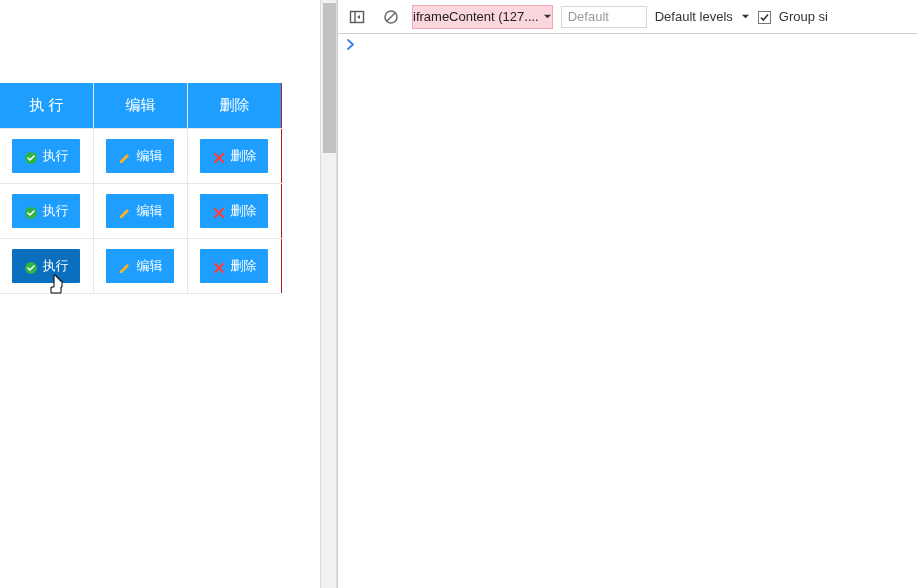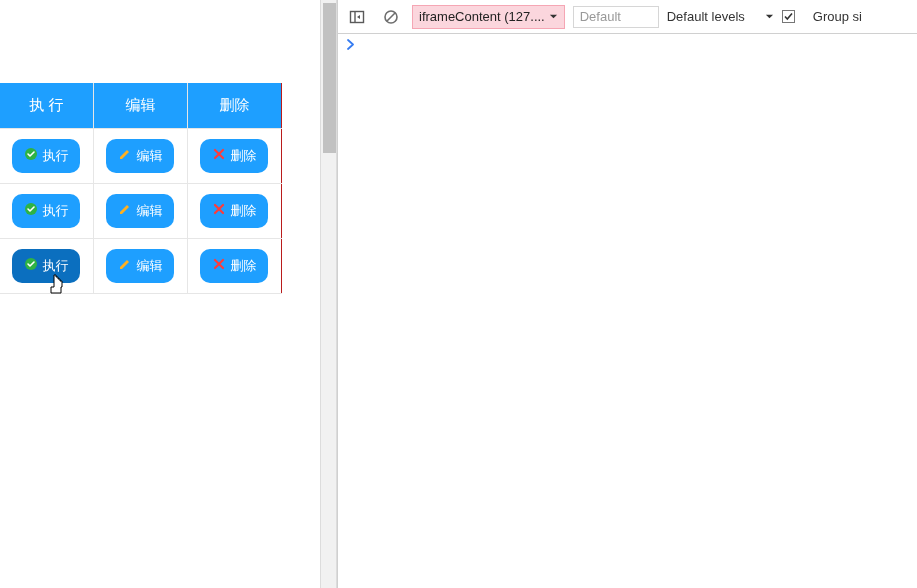--- a/index.html
+++ b/index.html
@@ -45,26 +45,26 @@
     border: 1px solid #e6e6e6;
     border-left: none;
   }
   .table th:first-child,
   .table td:first-child { border-left: none; }
   .table th:last-child,
   .table td:last-child { border-right: 1px solid #b91c1c; }
 
   .btn {
     display: inline-flex;
-    align-items: flex-start;
+    align-items: flex-end;
     justify-content: center;
     background: #1e9fff;
     color: #fff;
     border: none;
-    border-radius: 10px;
+    border-radius: 1px;
     font-size: 13px;
     padding: 8px 12px;
     cursor: pointer;
     gap: 4px;
   }
   .btn.active { background: #0b6fbf; }
   .btn .icn { display: inline-flex; width: 14px; height: 14px; }
 
   
   .scroll-track {
@@ -137,46 +137,46 @@
     border-bottom: 1px solid #d0d0d0;
     padding: 0 6px;
     gap: 8px;
     font-size: 13px;
     color: #333;
   }
   .dt-context {
     background: #fbd6dd;
     border: 1px solid #f5a6b4;
     color: #222;
-    padding: 4px 6px;
+    padding: 4px 0;
     display: flex;
     align-items: center;
     gap: 4px;
     font-size: 13px;
     height: 24px;
   }
   .dt-filter {
     border: 1px solid #d6d6d6;
     height: 22px;
     width: 86px;
     padding: 0 6px;
     font-size: 13px;
     color: #999;
     display: flex;
     align-items: center;
     background: #fff;
   }
   .dt-levels {
     display: flex;
     align-items: center;
-    gap: 20px;
+    gap: 8px;
     color: #333;
   }
   .dt-check {
-    display:flex; align-items:center; gap:18px; white-space:nowrap;
+    display:flex; align-items:flex-end; gap:8px; white-space:nowrap;
   }
   .dt-checkbox {
     width:13px;height:13px;border:1px solid #767676;background:#fff;display:inline-flex;align-items:center;justify-content:center;
   }
   .dt-checkbox svg{width:11px;height:11px;}
 
   .dt-console {
     padding: 4px 8px;
     font-family: Menlo, Consolas, monospace;
     font-size: 13px;

